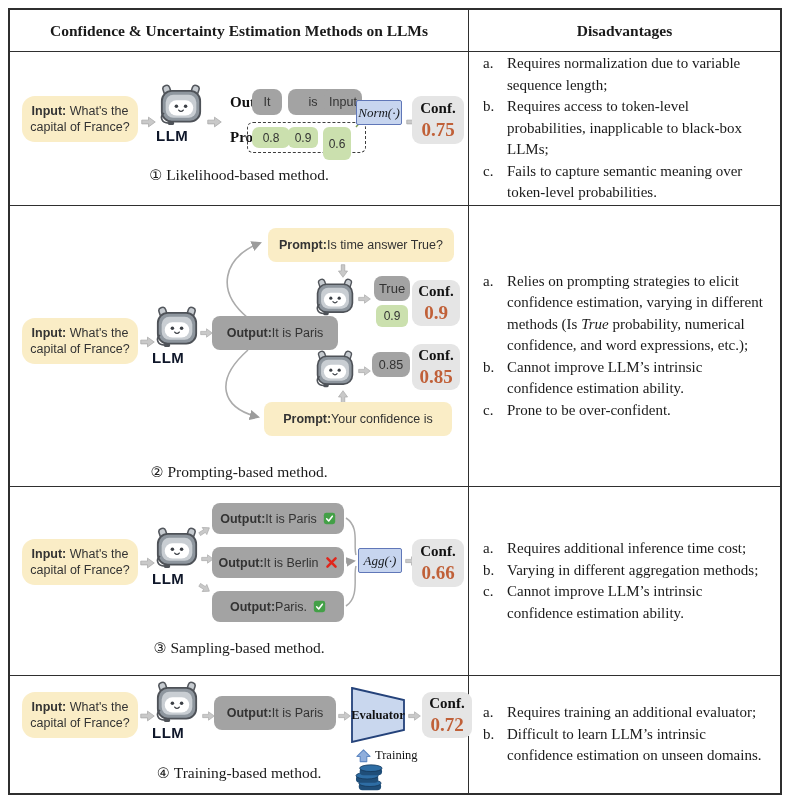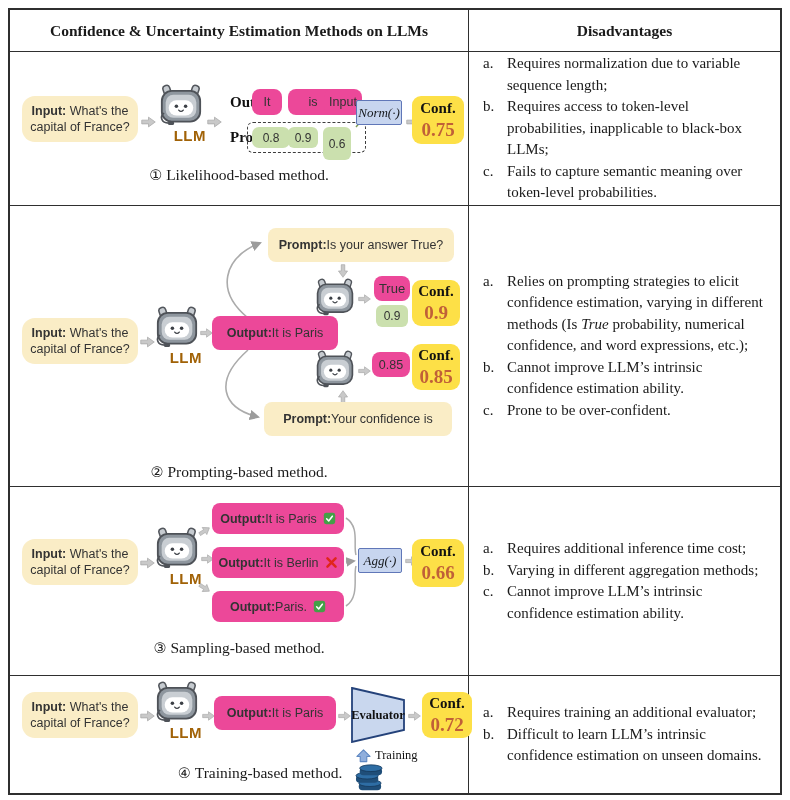--- a/index.html
+++ b/index.html
@@ -14,34 +14,34 @@
   .dis{display:flex;flex-direction:column;justify-content:center;height:100%;padding:0 10px 0 14px;box-sizing:border-box;}
   .li{display:flex;font-size:15px;line-height:21.5px;margin:0;}
   .li .mk{width:24px;flex-shrink:0;}
   .li .tx{flex:1;}
   .it{font-style:italic;}
   
   .abs{position:absolute;box-sizing:border-box;}
   .box{position:absolute;box-sizing:border-box;border-radius:8px;display:flex;align-items:center;justify-content:center;
        font-family:"Liberation Sans",sans-serif;font-size:12.5px;color:#333;text-align:center;}
   .yellow{background:#FAEDC6;}
-  .peach{background:#ec4899;}
+  .peach{background:#a3a3a3;}
   .green{background:#CBE0AE;border-radius:6px;font-size:12px;}
   .func{background:#C7D5EF;border:1.4px solid #6077B8;border-radius:2px;font-style:italic;
         font-family:"Liberation Serif",serif;font-size:13px;color:#15181c;}
-  .confbox{position:absolute;box-sizing:border-box;background:#fde047;border-radius:9px;display:flex;flex-direction:column;
+  .confbox{position:absolute;box-sizing:border-box;background:#e5e5e5;border-radius:9px;display:flex;flex-direction:column;
         align-items:center;justify-content:center;line-height:1.25;}
   .confbox .cl{font-weight:bold;font-size:15px;color:#111;}
   .confbox .cv{font-weight:bold;font-size:19px;color:#C06038;}
   .wrap2{flex-direction:column;line-height:1.3;padding:4px 6px;border-radius:13px;}
   .blab{font-weight:bold;}
   .serifb{position:absolute;font-weight:bold;font-size:15px;color:#111;}
   .dashed{position:absolute;border:1.7px dashed #3d3d3d;border-radius:6px;box-sizing:border-box;}
-  .llm{position:absolute;font-family:"Liberation Sans",sans-serif;font-weight:bold;font-size:15px;color:#a16207;
-       letter-spacing:0.5px;width:50px;text-align:right;}
+  .llm{position:absolute;font-family:"Liberation Sans",sans-serif;font-weight:bold;font-size:15px;color:#0f172a;
+       letter-spacing:0.5px;width:50px;text-align:left;}
   .barrow{position:absolute;width:15px;height:12px;}
   .rot90{transform:rotate(90deg);}
   .rotm90{transform:rotate(-90deg);}
   .rotm35{transform:rotate(-33deg);}
   .rot35{transform:rotate(33deg);}
   .caption{position:absolute;left:0;width:100%;text-align:center;font-size:15.5px;color:#1a1a1a;}
   .cnum{font-family:"DejaVu Sans",sans-serif;font-size:14.5px;margin-right:4px;}
   .nowrap{white-space:nowrap;}
   .mkicon{width:13px;height:13px;margin-left:6px;flex-shrink:0;}
   .trlabel{position:absolute;font-size:12.5px;color:#111;}
@@ -167,21 +167,21 @@
         <defs>
           <marker id="ah2" viewBox="0 0 10 10" refX="8" refY="5" markerWidth="6.5" markerHeight="6.5" orient="auto">
             <path d="M0,0 L10,5 L0,10 Z" fill="#9c9c9c"></path>
           </marker>
         </defs>
         <path d="M238,112 C205,85 213,52 250,37" stroke="#ABABAB" stroke-width="1.6" fill="none" marker-end="url(#ah2)"></path>
         <path d="M238,144 C203,175 212,202 248,211" stroke="#ABABAB" stroke-width="1.6" fill="none" marker-end="url(#ah2)"></path>
       </svg>
       <div class="box yellow nowrap" style="left:258px;top:22px;width:186px;height:34px;">
         <span class="blab">Prompt:</span>
-          <span> Is your answer True?</span>
+          <span> Is time answer True?</span>
       </div>
       <svg class="barrow rot90" style="left:326px;top:59px;width:14px;">
           <use href="#blockarrow"></use>
         </svg>
       <svg class="abs" style="left:304px;top:72px;width:42px;height:39px;" viewBox="0 0 60 56">
           <use href="#robot"></use>
         </svg>
       <svg class="barrow" style="left:348px;top:87px;width:13px;">
           <use href="#blockarrow"></use>
         </svg>
@@ -363,21 +363,21 @@
         <div class="cl">Conf.</div>
         <div class="cv">0.72</div>
       </div>
       <svg class="abs" style="left:346px;top:73px;width:15px;height:14px;" viewBox="0 0 16 15">
           <use href="#uparrow"></use>
         </svg>
       <div class="trlabel" style="left:365px;top:72px;">Training</div>
       <svg class="abs" style="left:342px;top:88px;width:34px;height:28px;" viewBox="0 0 34 30">
           <use href="#db"></use>
         </svg>
-      <div class="caption" style="top:88px;margin-left:21px;">
+      <div class="caption" style="top:88px;">
         <span class="cnum">④</span><span>Training-based method.</span>
       </div>
     </div>
 
     <div class="cell">
       <div class="dis">
         <div class="li">
             <span class="mk">a.</span>
             <span class="tx">Requires training an additional evaluator;</span>
           </div>

